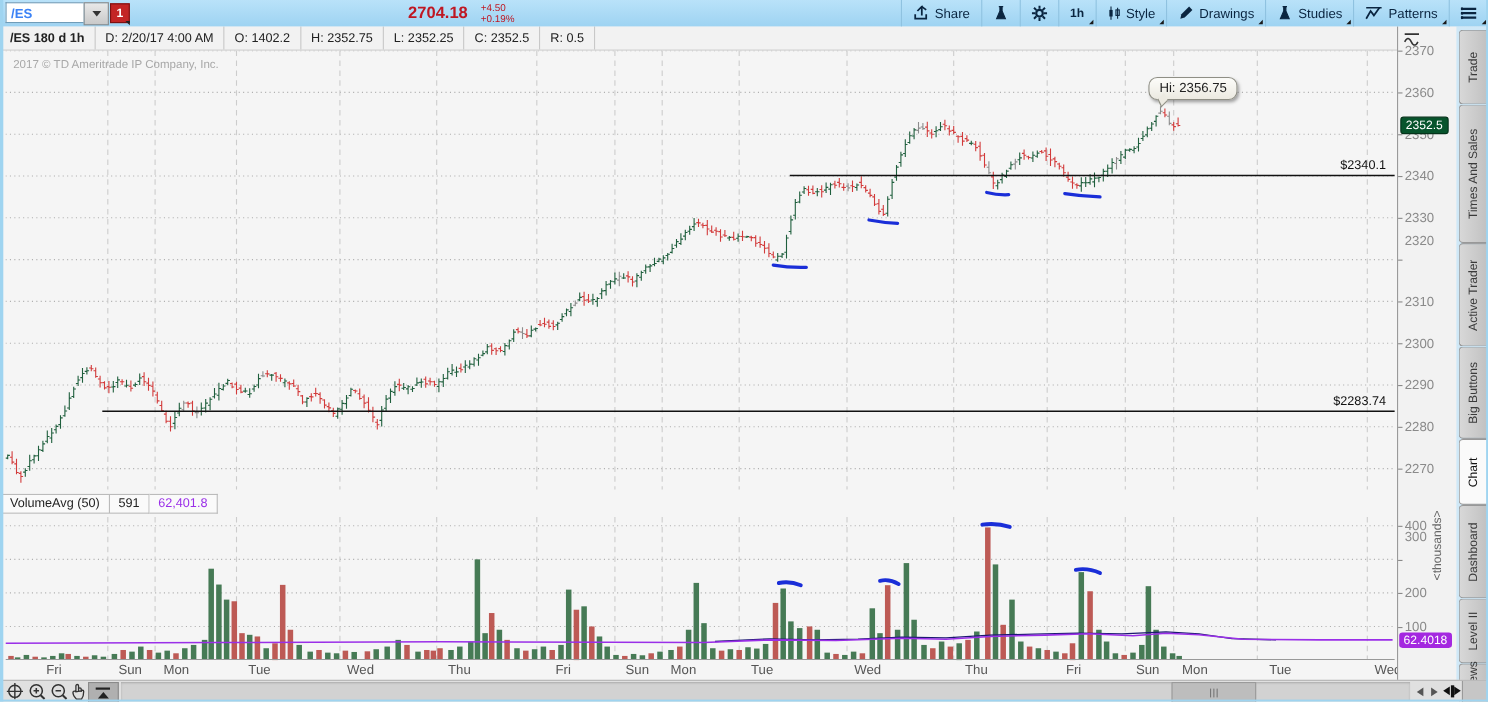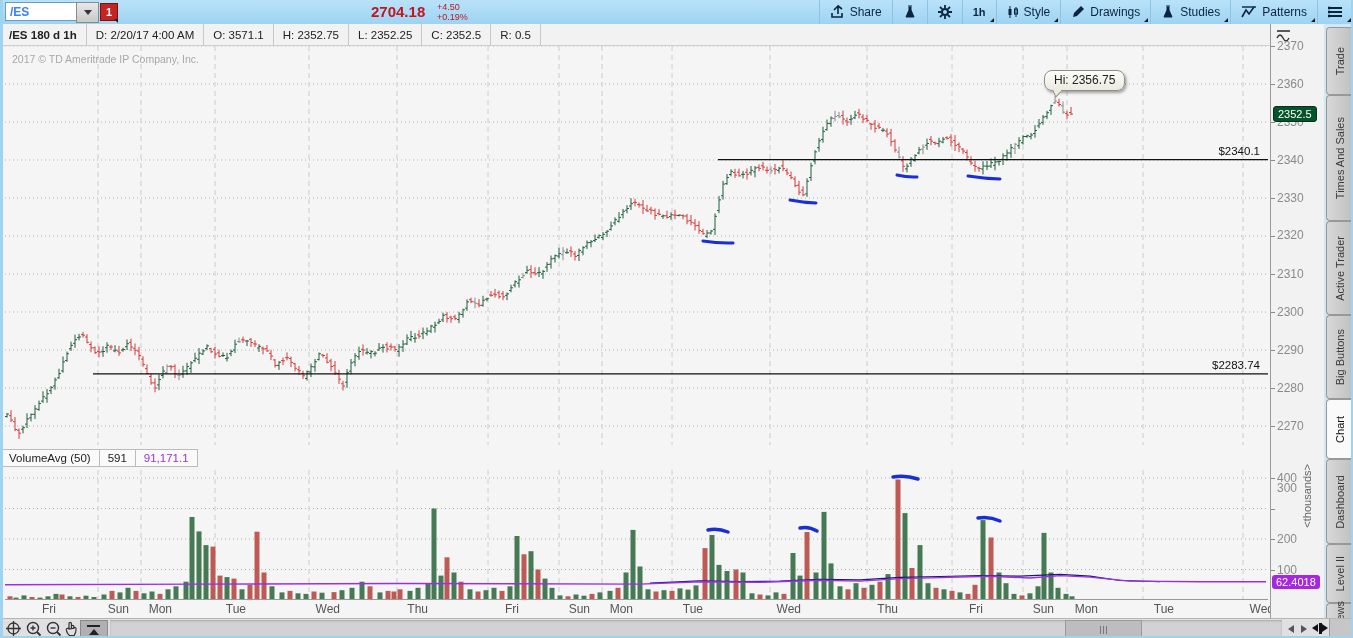--- a/index.html
+++ b/index.html
@@ -185,21 +185,21 @@
               <circle cx="1" cy="10" r="1.4"></circle>
             </g>
           </svg>
       </div>
     </div>
   </div>
 
   <div id="ohlc">
     <div class="ocell b">/ES 180 d 1h</div>
     <div class="ocell">D: 2/20/17 4:00 AM</div>
-    <div class="ocell">O: 3571.1</div>
+    <div class="ocell">O: 1402.2</div>
     <div class="ocell">H: 2352.75</div>
     <div class="ocell">L: 2352.25</div>
     <div class="ocell">C: 2352.5</div>
     <div class="ocell">R: 0.5</div>
   </div>
 
   <div id="chart-region">
     <svg id="priceSvg" width="1263" height="402" viewBox="5 45 1263 402">
         <line x1="5" y1="46.0" x2="1268" y2="46.0" stroke="#b0b0b0" stroke-width="1" stroke-dasharray="1,3"></line>
         <line x1="5" y1="84.0" x2="1268" y2="84.0" stroke="#b0b0b0" stroke-width="1" stroke-dasharray="1,3"></line>
@@ -671,21 +671,21 @@
         <path d="M978 518 Q989 516 1000 521" stroke="#1a2ed8" stroke-width="3.5" fill="none" stroke-linecap="round"></path>
         <line x1="5" y1="599.5" x2="1268" y2="599.5" stroke="#999" stroke-width="1"></line>
       </svg>
     <div id="copyright">2017 © TD Ameritrade IP Company, Inc.</div>
     <div id="hi-tip">Hi: 2356.75</div>
     <div id="lvl1-label" class="lvl-label">$2340.1</div>
     <div id="lvl2-label" class="lvl-label">$2283.74</div>
     <div id="vol-header">
       <div class="vcell">VolumeAvg (50)</div>
       <div class="vcell">591</div>
-      <div class="vcell purple">91,171.1</div>
+      <div class="vcell purple">62,401.8</div>
     </div>
     <div id="xlabels">
         <div class="xlab" style="left: 16px;">Fri</div>
         <div class="xlab" style="left: 89px;">Sun</div>
         <div class="xlab" style="left: 132px;">Mon</div>
         <div class="xlab" style="left: 206px;">Tue</div>
         <div class="xlab" style="left: 300px;">Wed</div>
         <div class="xlab" style="left: 388px;">Thu</div>
         <div class="xlab" style="left: 479px;">Fri</div>
         <div class="xlab" style="left: 550px;">Sun</div>
@@ -712,21 +712,21 @@
   <div class="ytick" style="top: 15px;">2370</div>
       <div class="ytick-line" style="top: 22px;"></div>
       <div class="ytick" style="top: 53px;">2360</div>
       <div class="ytick-line" style="top: 60px;"></div>
       <div class="ytick" style="top: 91px;">2350</div>
       <div class="ytick-line" style="top: 98px;"></div>
       <div class="ytick" style="top: 129px;">2340</div>
       <div class="ytick-line" style="top: 136px;"></div>
       <div class="ytick" style="top: 167px;">2330</div>
       <div class="ytick-line" style="top: 174px;"></div>
-      <div class="ytick" style="top: 204px;">2320</div>
+      <div class="ytick" style="top: 188px;">2320</div>
       <div class="ytick-line" style="top: 212px;"></div>
       <div class="ytick" style="top: 243px;">2310</div>
       <div class="ytick-line" style="top: 250px;"></div>
       <div class="ytick" style="top: 281px;">2300</div>
       <div class="ytick-line" style="top: 288px;"></div>
       <div class="ytick" style="top: 319px;">2290</div>
       <div class="ytick-line" style="top: 326px;"></div>
       <div class="ytick" style="top: 357px;">2280</div>
       <div class="ytick-line" style="top: 364px;"></div>
       <div class="ytick" style="top: 395px;">2270</div>

